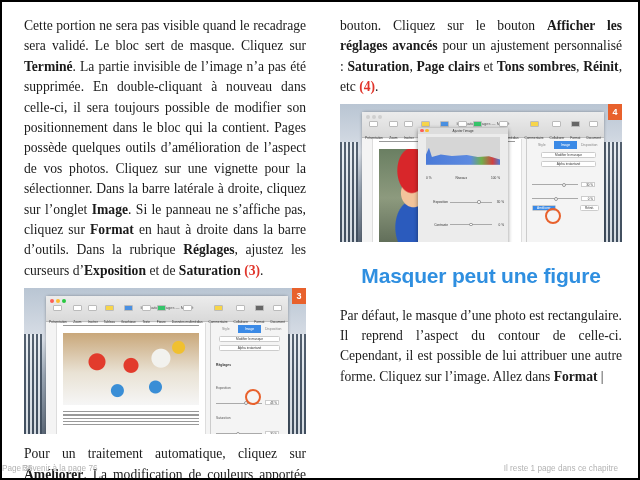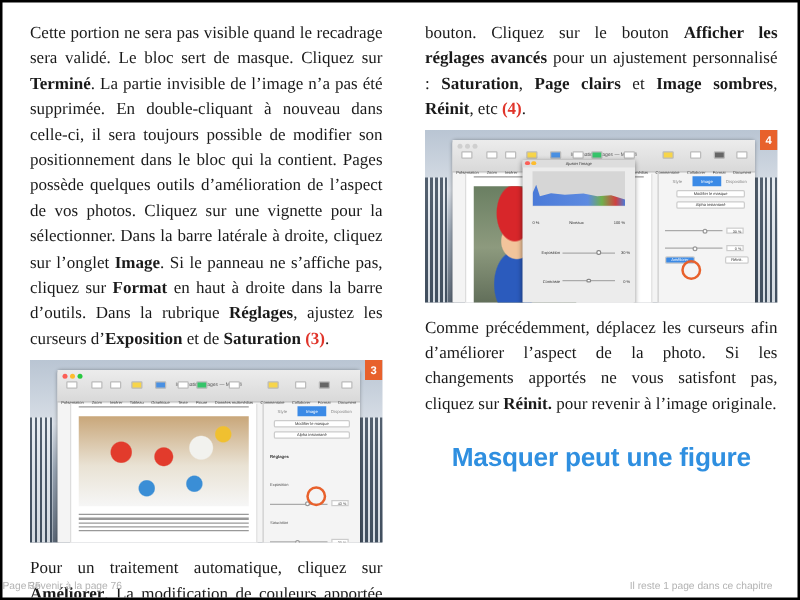--- a/index.html
+++ b/index.html
@@ -245,21 +245,21 @@
         </div>
         <div class="circle" style="left:199px;top:93px"></div>
       </div>
       <div class="badge">3</div>
     </div>
 
     <p>Pour un traitement automatique, cliquez sur <b>Améliorer</b>. La modification de couleurs apportée peut être supprimée en cliquant à nouveau sur ce</p>
   </div>
 
   <div class="col right">
-    <p>bouton. Cliquez sur le bouton <b>Afficher les réglages avancés</b> pour un ajustement personnalisé : <b>Saturation</b>, <b>Page clairs</b> et <b>Image sombres</b>, <b>Réinit</b>, etc <span class="ref">(4)</span>.</p>
+    <p>bouton. Cliquez sur le bouton <b>Afficher les réglages avancés</b> pour un ajustement personnalisé : <b>Saturation</b>, <b>Page clairs</b> et <b>Tons sombres</b>, <b>Réinit</b>, etc <span class="ref">(4)</span>.</p>
 
     <div class="figure" style="height:138px;margin-top:6px">
       <div class="trees-l"></div>
       <div class="trees-r"></div>
       <div class="win">
         <div class="titlebar">
           <div class="lights">
             <span style="background:#cfcfcf"></span>
               <span style="background:#cfcfcf"></span>
               <span style="background:#cfcfcf"></span>
@@ -380,22 +380,22 @@
             </div>
             <div class="row">
               <span class="n">Saturation</span>
               <span class="v">0 %</span>
             </div>
           </div>
       </div>
       <div class="badge">4</div>
     </div>
 
-    <p>Comme précédemment, déplacez les curseurs afin d’améliorer l’aspect de la photo. Si les changements apportés ne vous satisfont pas, cliquez sur <b>Réinit.</b> pour revenir à l’image originale.</p>
     <h2 class="heading">Masquer peut une figure</h2>
+    <p>Par défaut, le masque d’une photo est rectangulaire. Il reprend l’aspect du contour de celle-ci. Cependant, il est possible de lui attribuer une autre forme. Cliquez sur l’image. Allez dans <b>Format</b> |</p>
   </div>
 
   <div class="footer">
     <span style="left:20px">Revenir à la page 76</span>
     <span style="left:0;right:0;text-align:left">Page 35</span>
     <span style="right:20px">Il reste 1 page dans ce chapitre</span>
   </div>
 </div>
 
 </body></html>

